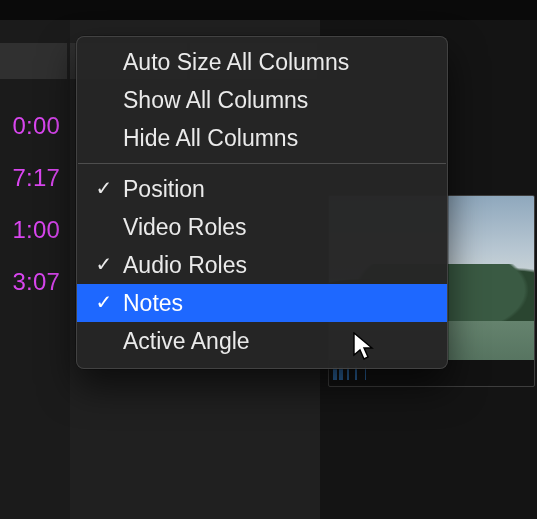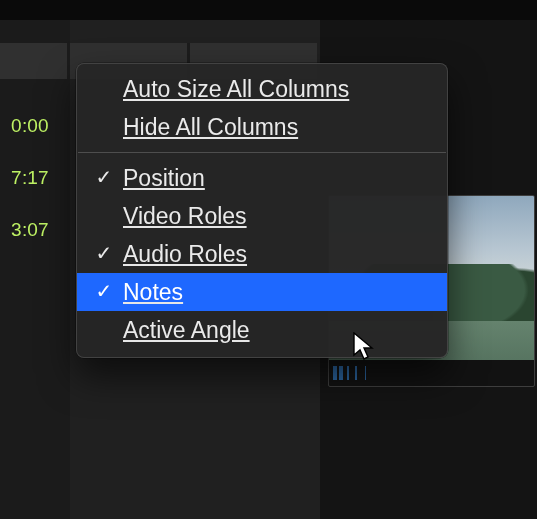--- a/index.html
+++ b/index.html
@@ -57,23 +57,23 @@
   
   .tc-list {
     position: absolute;
     left: 0;
     top: 100px;
     width: 68px;
   }
   .tc {
     height: 52px;
     line-height: 52px;
-    font-size: 19px;
-    color: #bef264;
-    text-align: center;
+    font-size: 24px;
+    color: #d946ef;
+    text-align: right;
     padding-right: 8px;
     font-variant-numeric: tabular-nums;
     letter-spacing: 0.2px;
   }
 
   
   .thumb-wrap {
     position: absolute;
     left: 328px;
     top: 195px;
@@ -112,28 +112,27 @@
         #2f6fb1 7% 8%, transparent 8% 11%,
         #2f6fb1 11% 12%, transparent 12% 16%,
         #2f6fb1 16% 17%, transparent 17% 100%);
     opacity:.9;
   }
 
   
   .menu {
     position: absolute;
     left: 76px;
-    top: 63px;
+    top: 36px;
     width: 370px;
     background: rgba(38,38,38,0.98);
     border: 1px solid rgba(120,120,120,0.35);
     border-radius: 8px;
     box-shadow: 0 18px 36px rgba(0,0,0,0.6), 0 0 0 0.5px rgba(0,0,0,0.5);
     padding: 6px 0 8px 0;
-    text-decoration: underline;
   }
   .menu-item {
     position: relative;
     height: 38px;
     line-height: 38px;
     padding-left: 46px;
     font-size: 23px;
     color: #eaeaea;
     white-space: nowrap;
     cursor: default;
@@ -180,36 +179,40 @@
   <div class="col-right"></div>
 
   <div class="header-strip"></div>
   <div class="header-cell hc-left"></div>
   <div class="header-cell hc-mid1"></div>
   <div class="header-cell hc-mid2"></div>
 
   <div class="tc-list">
     <div class="tc">0:00</div>
     <div class="tc">7:17</div>
+    <div class="tc">1:00</div>
     <div class="tc">3:07</div>
   </div>
 
   <div class="thumb-wrap">
     <div class="thumb-sky"></div>
     <div class="thumb-mountain"></div>
     <div class="thumb-water"></div>
     <div class="thumb-wave"></div>
   </div>
 </div>
 
 <div class="menu">
   <div class="menu-item">
     <span>Auto Size All Columns</span>
   </div>
   <div class="menu-item">
+    <span>Show All Columns</span>
+  </div>
+  <div class="menu-item">
     <span>Hide All Columns</span>
   </div>
 
   <div class="menu-sep"></div>
 
   <div class="menu-item">
     <span class="check" style="visibility: visible;">✓</span>
     <span>Position</span>
   </div>
   <div class="menu-item">

